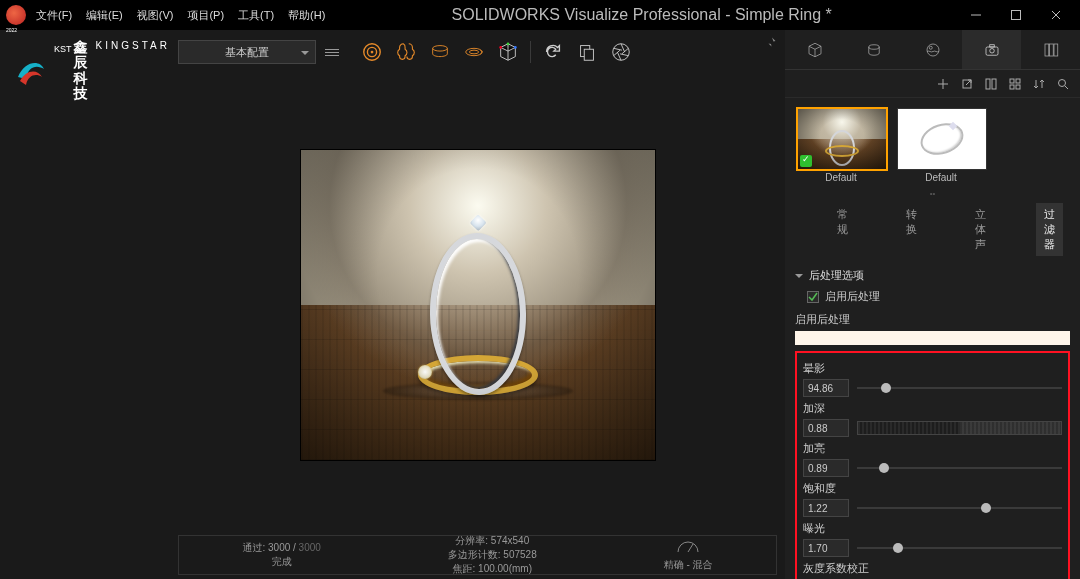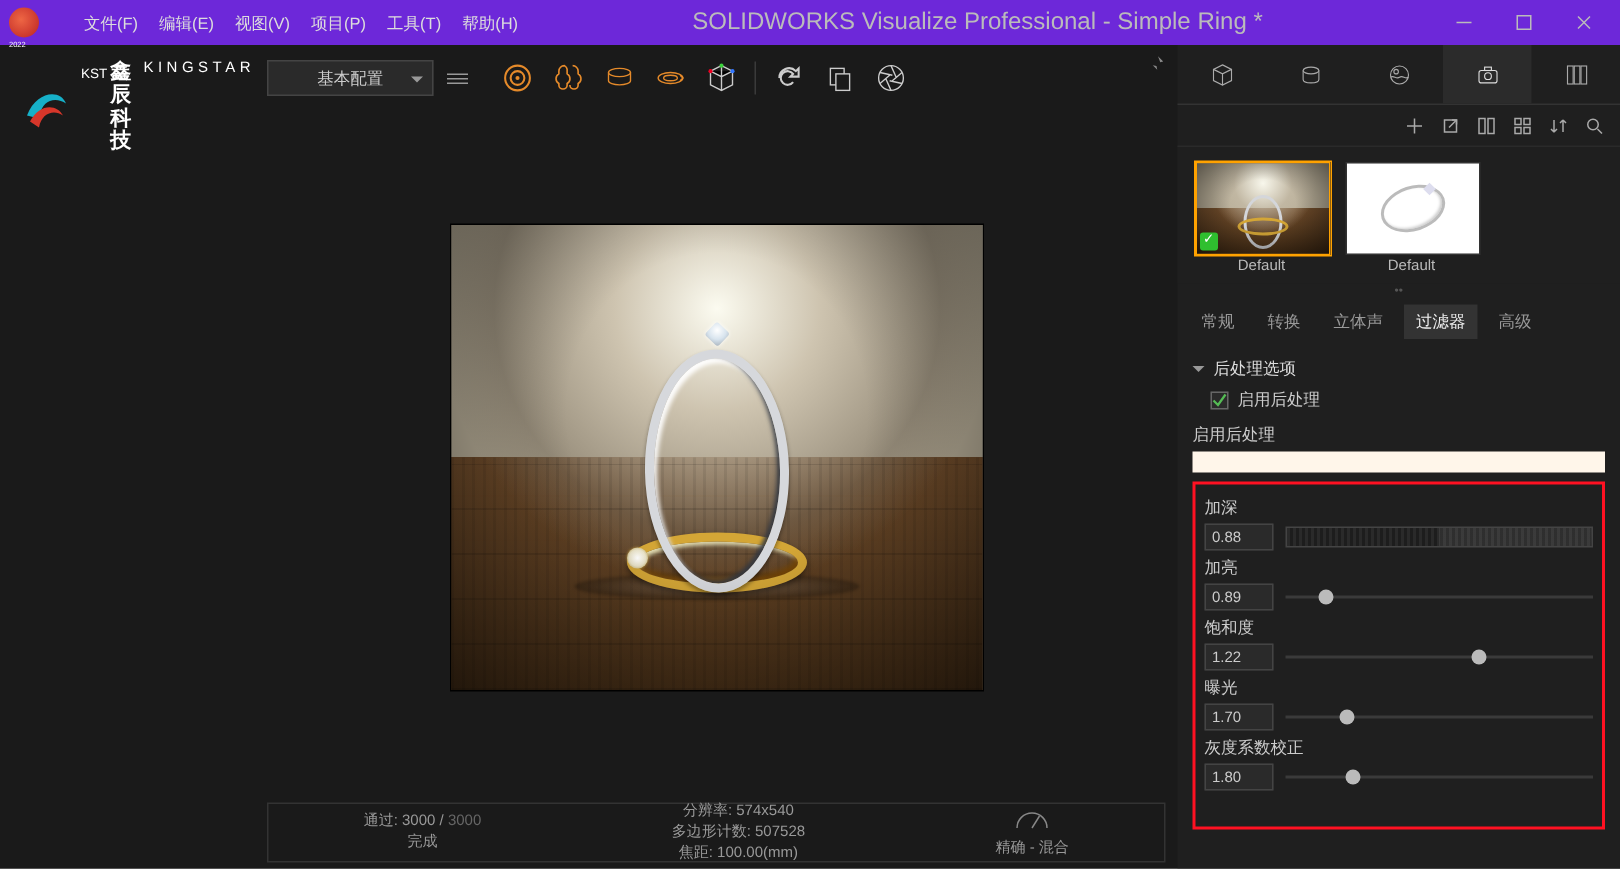--- a/index.html
+++ b/index.html
@@ -6,21 +6,21 @@
   body {
     width: 1080px; height: 579px; overflow: hidden;
     background: #1a1a1a;
     font-family: "Segoe UI", "Microsoft YaHei", sans-serif;
     color: #ccc; font-size: 11px;
     display: flex; flex-direction: column;
   }
   
   .titlebar {
     height: 30px; display: flex; align-items: center;
-    background: #6d28d9; padding: 0 6px; gap: 20px;
+    background: #000000; padding: 0 6px;
   }
   .app-icon {
     width: 20px; height: 20px; border-radius: 50%;
     background: radial-gradient(circle at 40% 40%, #e64, #b22);
     margin-right: 10px; position: relative;
   }
   .app-icon::after{content:"2022"; position:absolute; font-size:5px; color:#fff; bottom:-8px; left:0}
   .menu-items { display: flex; gap: 14px; }
   .menu-item { cursor: pointer; font-size: 11px; color:#ddd;}
   .title-text { flex: 1; text-align: center; font-size: 16px; color: #bbb; }
@@ -38,21 +38,21 @@
   .kst-cn{font-size:14px; font-weight:bold; color:#fff; letter-spacing:1px;}
   .kst-en{font-size:10px; letter-spacing:3px; color:#fff;}
   .kst-row{display:flex; align-items:baseline; gap:2px;}
   .kst-small{font-size:9px; color:#fff;}
 
   .center { flex:1; display:flex; flex-direction:column; position:relative; min-width:0;}
   .toolbar {
     height: 44px; display:flex; align-items:center; gap:6px; padding: 2px 8px;
   }
   .config-dd {
-    width:111px; height:24px; background:#2a2a2a; border:1px solid #444;
+    width:138px; height:24px; background:#2a2a2a; border:1px solid #444;
     display:flex; align-items:center; justify-content:center; font-size:11px; color:#ccc;
     position:relative;
   }
   .config-dd::after{content:""; position:absolute; right:6px; top:10px; border:4px solid transparent; border-top-color:#999;}
   .list-icon{width:20px;height:20px; display:flex; flex-direction:column; justify-content:center; gap:2px; cursor:pointer;}
   .list-icon span{height:1px;background:#999; width:14px; margin:0 auto;}
   .tool-icons{display:flex; gap:6px; margin-left:10px; align-items:center;}
   .tool-icon{width:28px;height:28px;display:flex;align-items:center;justify-content:center;cursor:pointer;}
   .tool-icon svg{width:22px;height:22px;}
   .sep-v{width:1px; height:22px; background:#3a3a3a; margin:0 2px;}
@@ -118,21 +118,21 @@
   .rp-thumbs{display:flex; gap:12px; padding:10px 12px 6px; background:#1f1f1f;}
   .thumb{width:88px;}
   .thumb-img{width:90px;height:62px; border:1px solid #333; position:relative; display:flex; align-items:center; justify-content:center;}
   .thumb.selected .thumb-img{border:1px solid #ffa200; box-shadow:0 0 0 1px #ffa200;}
   .thumb-check{position:absolute;left:2px;bottom:2px;width:12px;height:12px;background:#2fbf2f;border-radius:2px;}
   .thumb-check::after{content:"✓"; font-size:9px; color:#fff; position:absolute; left:2px; top:-1px;}
   .thumb-label{text-align:center; font-size:10px; color:#bbb; margin-top:2px;}
   .thumb-scroll-dot{height:10px; display:flex; justify-content:center; color:#555; font-size:8px;}
 
   .rp-tabs2{display:flex; gap:6px; padding:4px 8px; font-size:11px;}
-  .rp-tab2{padding:4px 8px; color:#999; cursor:pointer;}
+  .rp-tab2{padding:4px 8px; color:#999; cursor:pointer;margin-left:36px;}
   .rp-tab2.active{background:#333; color:#eee;}
 
   .rp-body{flex:1; overflow:hidden; padding:4px 10px 0;}
   .sec-header{display:flex;align-items:center;gap:6px; font-size:11px; color:#ddd; padding:4px 0;}
   .caret{width:0;height:0;border:4px solid transparent; border-top-color:#999; transform:translateY(2px);}
   .chk-row{display:flex;align-items:center;gap:6px;padding:2px 0 2px 12px; font-size:11px; color:#ccc;}
   .chk{width:12px;height:12px;border:1px solid #666; display:inline-flex;align-items:center;justify-content:center;}
   .chk.checked{background:#2a2a2a;}
   .chk.checked svg{width:10px;height:10px;}
   .mini-label{font-size:11px; color:#ccc; padding:6px 0 4px;}
@@ -449,20 +449,30 @@
               <path d="M1 5l3 3 5-7" stroke="#5b5" fill="none" stroke-width="1.5"></path>
             </svg>
           </span>
         <span>启用后处理</span>
       </div>
       <div class="mini-label">启用后处理</div>
       <div class="color-bar"></div>
 
       <div class="highlight-box">
         <div class="param">
+          <div class="param-label">晕影</div>
+          <div class="param-row">
+            <input class="num-box" value="94.86" style="">
+            <div class="slider">
+                <div class="track"></div>
+                <div class="knob" style="left:14%"></div>
+              </div>
+          </div>
+        </div>
+        <div class="param">
           <div class="param-label">加深</div>
           <div class="param-row">
             <input class="num-box" value="0.88" style="">
             <div class="burn-bar"></div>
           </div>
         </div>
         <div class="param">
           <div class="param-label">加亮</div>
           <div class="param-row">
             <input class="num-box" value="0.89" style="">

